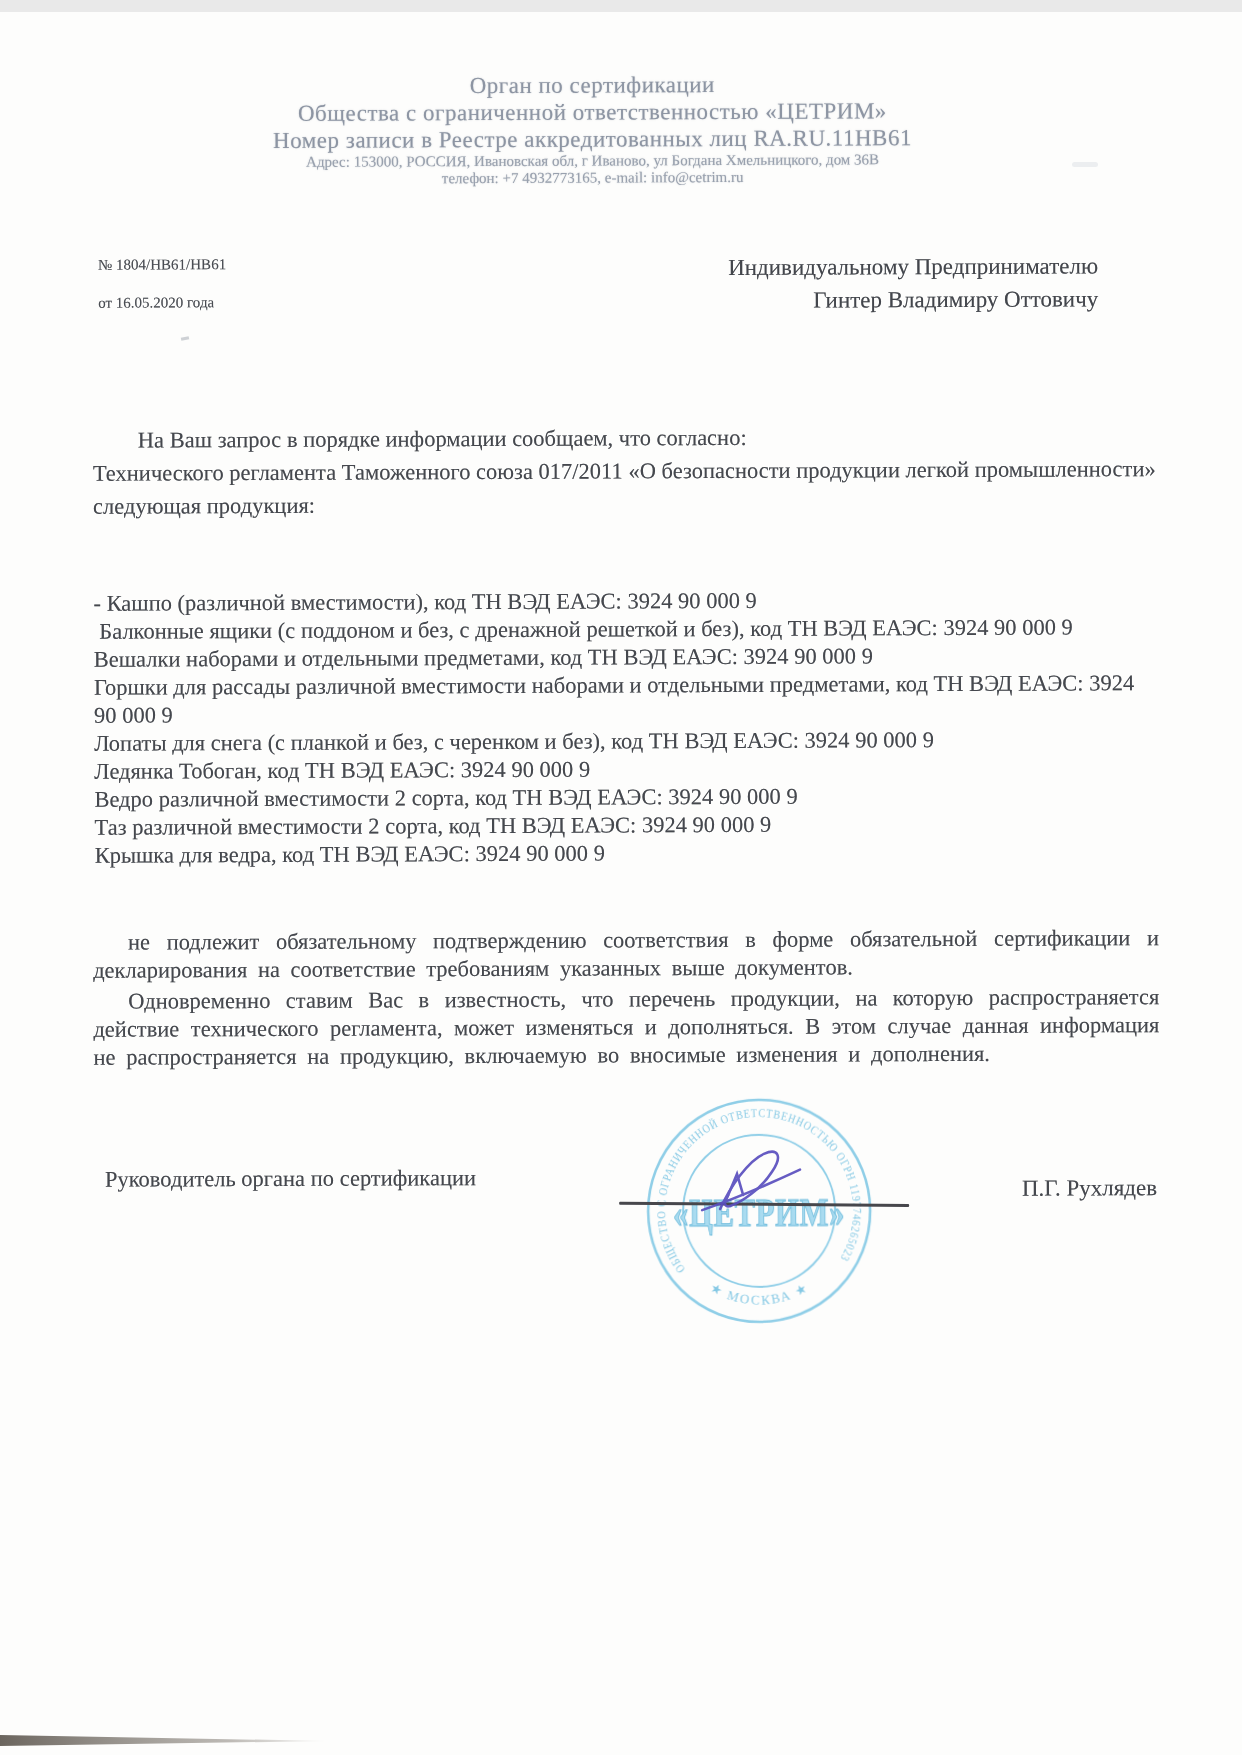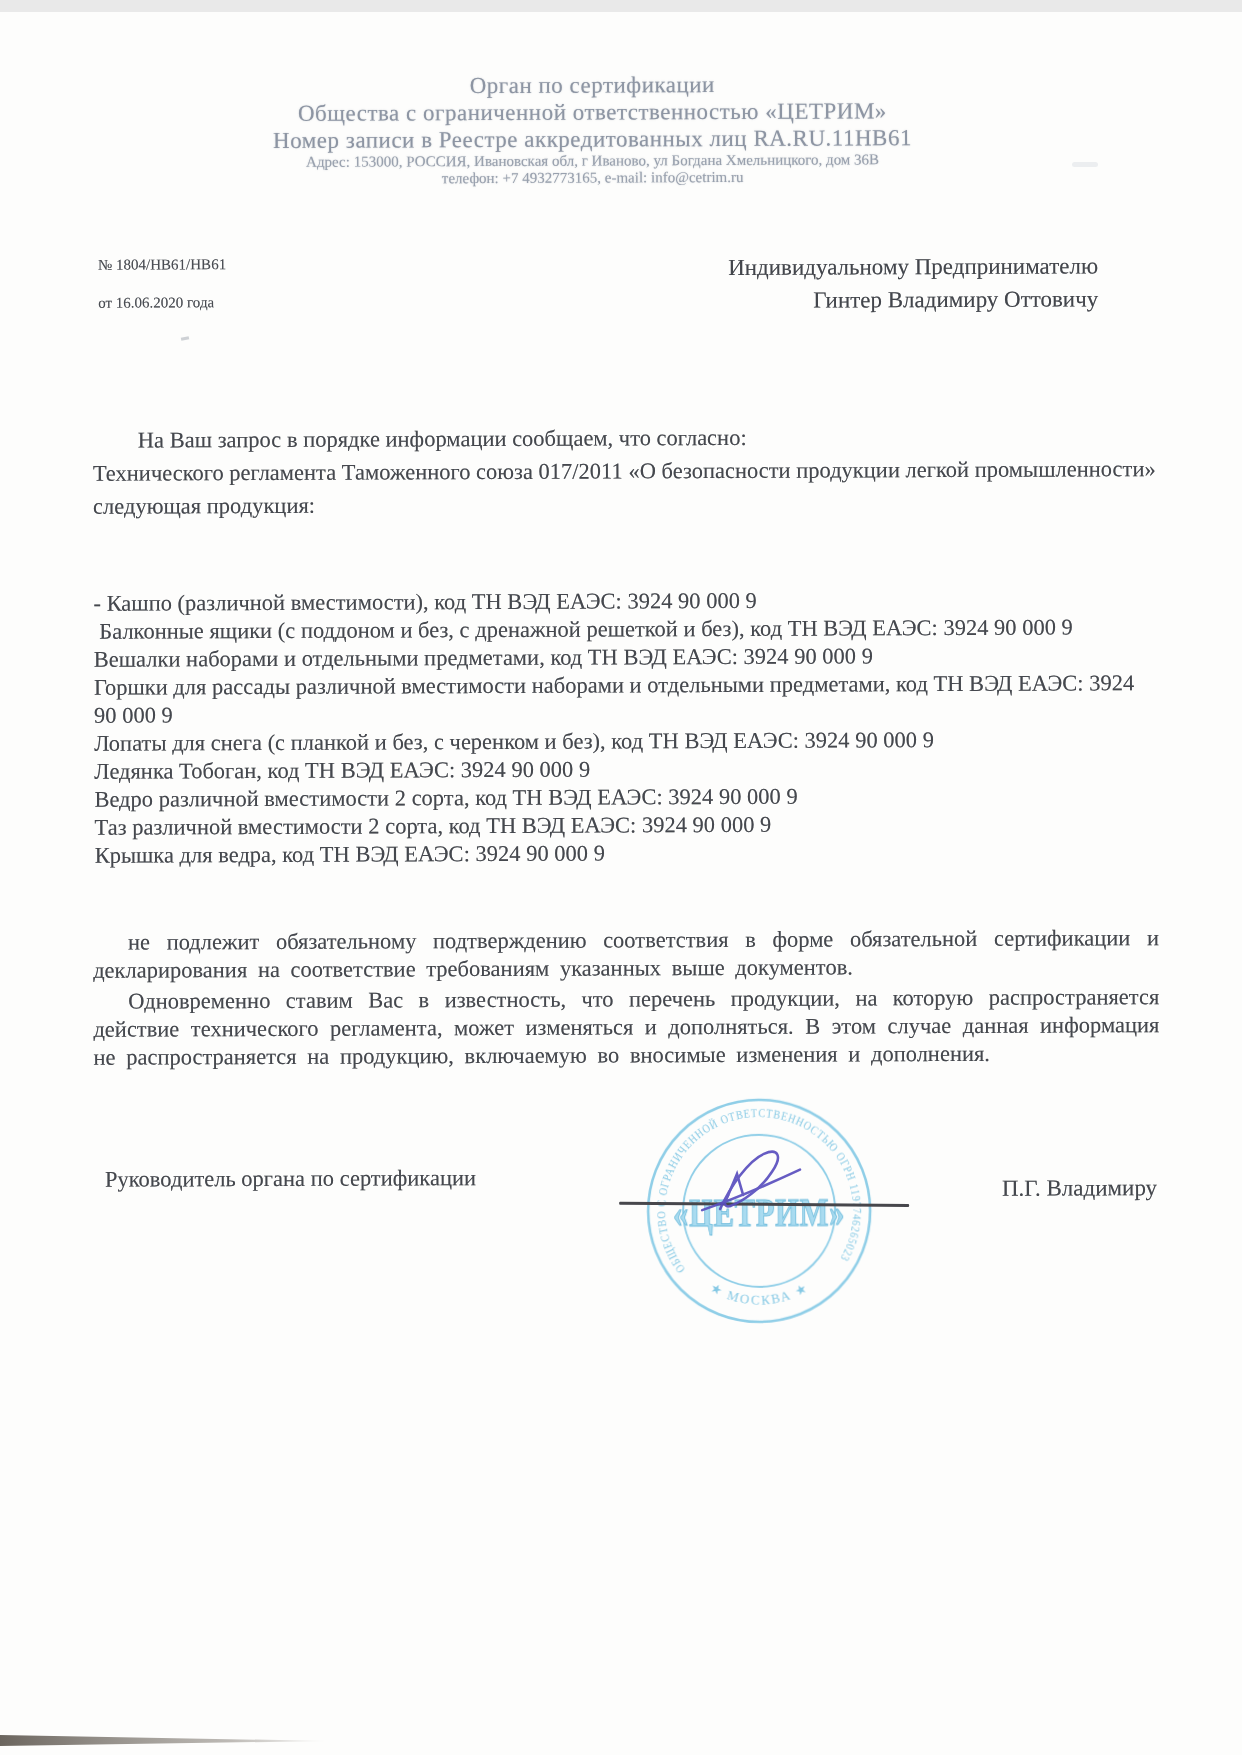--- a/index.html
+++ b/index.html
@@ -73,21 +73,21 @@
     <header class="letterhead">
       <div class="lh-big">Орган по сертификации</div>
       <div class="lh-big">Общества с ограниченной ответственностью «ЦЕТРИМ»</div>
       <div class="lh-big">Номер записи в Реестре аккредитованных лиц RA.RU.11НВ61</div>
       <div class="lh-small">Адрес: 153000, РОССИЯ, Ивановская обл, г Иваново, ул Богдана Хмельницкого, дом 36В</div>
       <div class="lh-small">телефон: +7 4932773165, e-mail: info@cetrim.ru</div>
     </header>
 
     <div class="ref-block bodytext">
       <div>№ 1804/НВ61/НВ61</div>
-      <div>от 16.06.2020 года</div>
+      <div>от 16.05.2020 года</div>
     </div>
 
     <div class="addressee bodytext">
       <div>Индивидуальному Предпринимателю</div>
       <div>Гинтер Владимиру Оттовичу</div>
     </div>
 
     <div class="intro bodytext">
       <p class="first">На Ваш запрос в порядке информации сообщаем, что согласно:</p>
       <p>Технического регламента Таможенного союза 017/2011 «О безопасности продукции легкой промышленности»</p>
@@ -105,21 +105,21 @@
       <div>Таз различной вместимости 2 сорта, код ТН ВЭД ЕАЭС: 3924 90 000 9</div>
       <div>Крышка для ведра, код ТН ВЭД ЕАЭС: 3924 90 000 9</div>
     </div>
 
     <div class="closing bodytext">
       <p>не подлежит обязательному подтверждению соответствия в форме обязательной сертификации и декларирования на соответствие требованиям указанных выше документов.</p>
       <p>Одновременно ставим Вас в известность, что перечень продукции, на которую распространяется действие технического регламента, может изменяться и дополняться. В этом случае данная информация не распространяется на продукцию, включаемую во вносимые изменения и дополнения.</p>
     </div>
 
     <div class="sig-title bodytext">Руководитель органа по сертификации</div>
-    <div class="sig-name bodytext">П.Г. Владимиру</div>
+    <div class="sig-name bodytext">П.Г. Рухлядев</div>
 
     <svg class="stamp" viewBox="0 0 234 234">
       <circle cx="117" cy="117" r="111" fill="none" stroke="#7cc6e4" stroke-width="2.6"></circle>
       <circle cx="117" cy="117" r="76" fill="none" stroke="#7cc6e4" stroke-width="2"></circle>
       <defs>
         <path id="arcTop" d="M 43 175 A 94 94 0 1 1 191 175" fill="none"></path>
         <path id="arcBottom" d="M 45 177 A 94 94 0 0 0 189 177" fill="none"></path>
       </defs>
       <text font-size="12" fill="#6fbfe0" font-family="Liberation Serif, serif" letter-spacing="1">
         <textPath href="#arcTop" startOffset="0" textLength="408" lengthAdjust="spacingAndGlyphs">ОБЩЕСТВО С ОГРАНИЧЕННОЙ ОТВЕТСТВЕННОСТЬЮ ОГРН 1197746265023</textPath>

